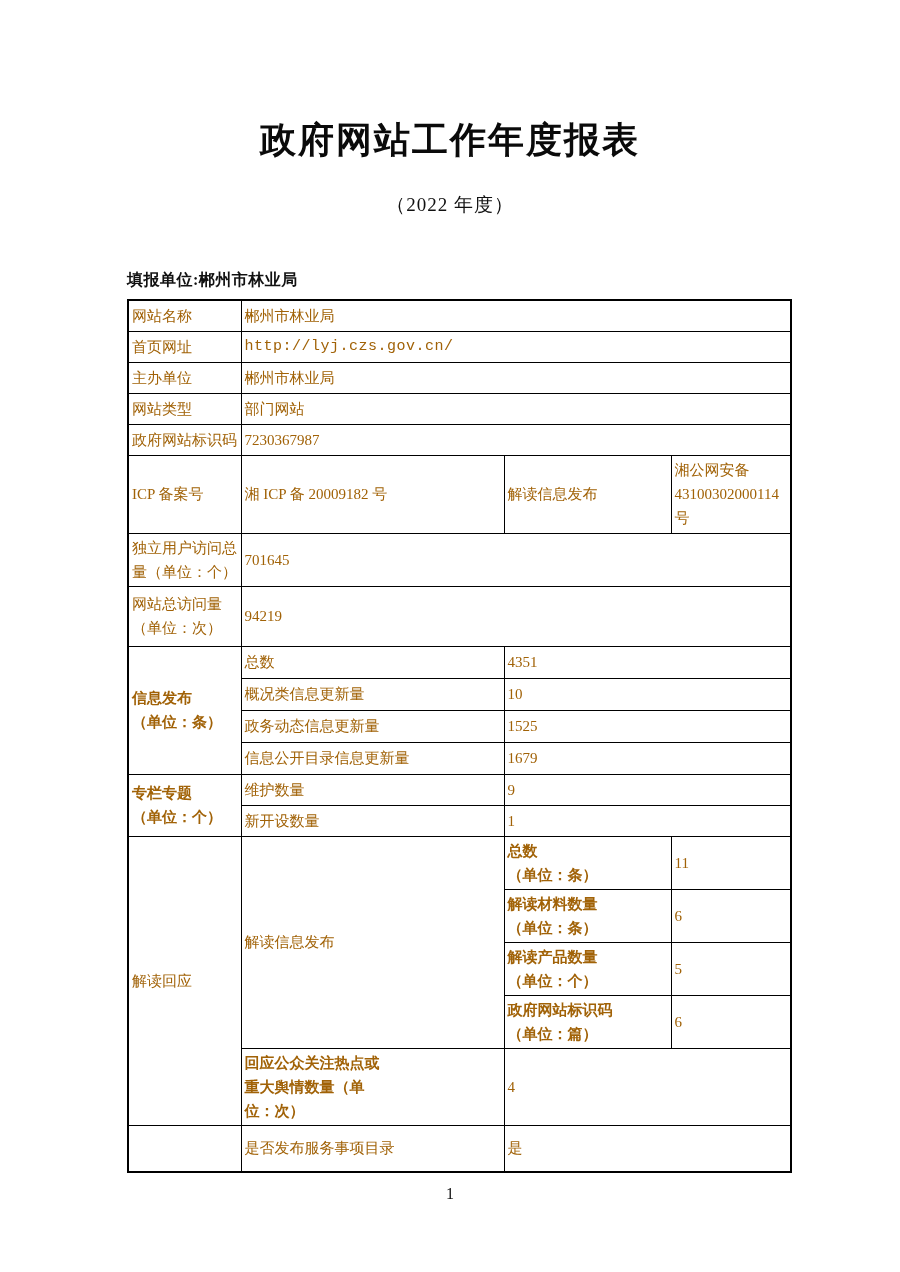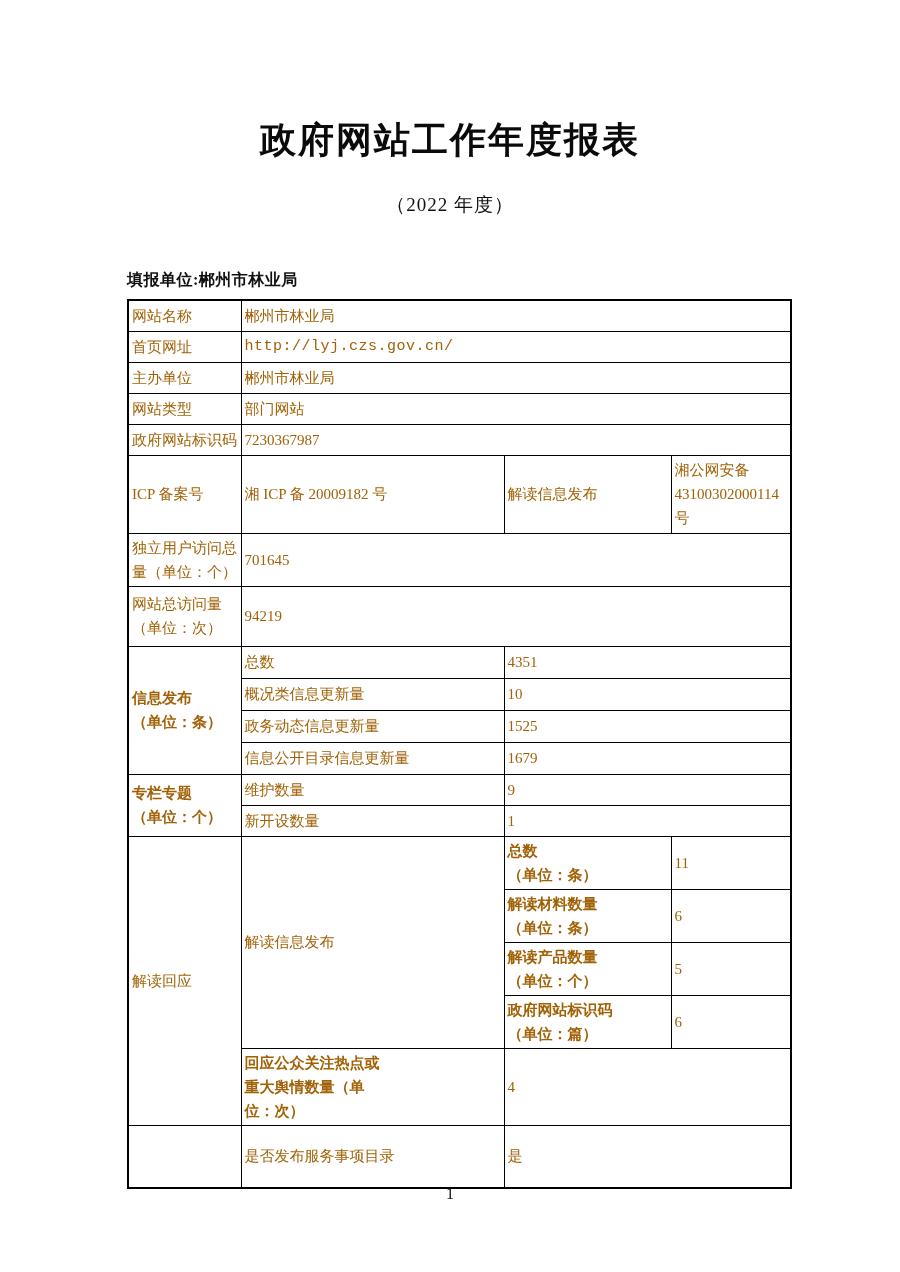--- a/index.html
+++ b/index.html
@@ -183,21 +183,21 @@
       </td>
       <td>6</td>
     </tr>
     <tr style="height:75px">
       <td>
         <span class="narrow-wrap">回应公众关注热点或重大舆情数量（单位：次）</span>
       </td>
       <td colspan="2">4</td>
     </tr>
 
-    <tr style="height:63px">
+    <tr style="height:47px">
       <td></td>
       <td>是否发布服务事项目录</td>
       <td colspan="2">是</td>
     </tr>
   </tbody>
     </table>
 
   <div class="page-number">1</div>
 
 </div>

